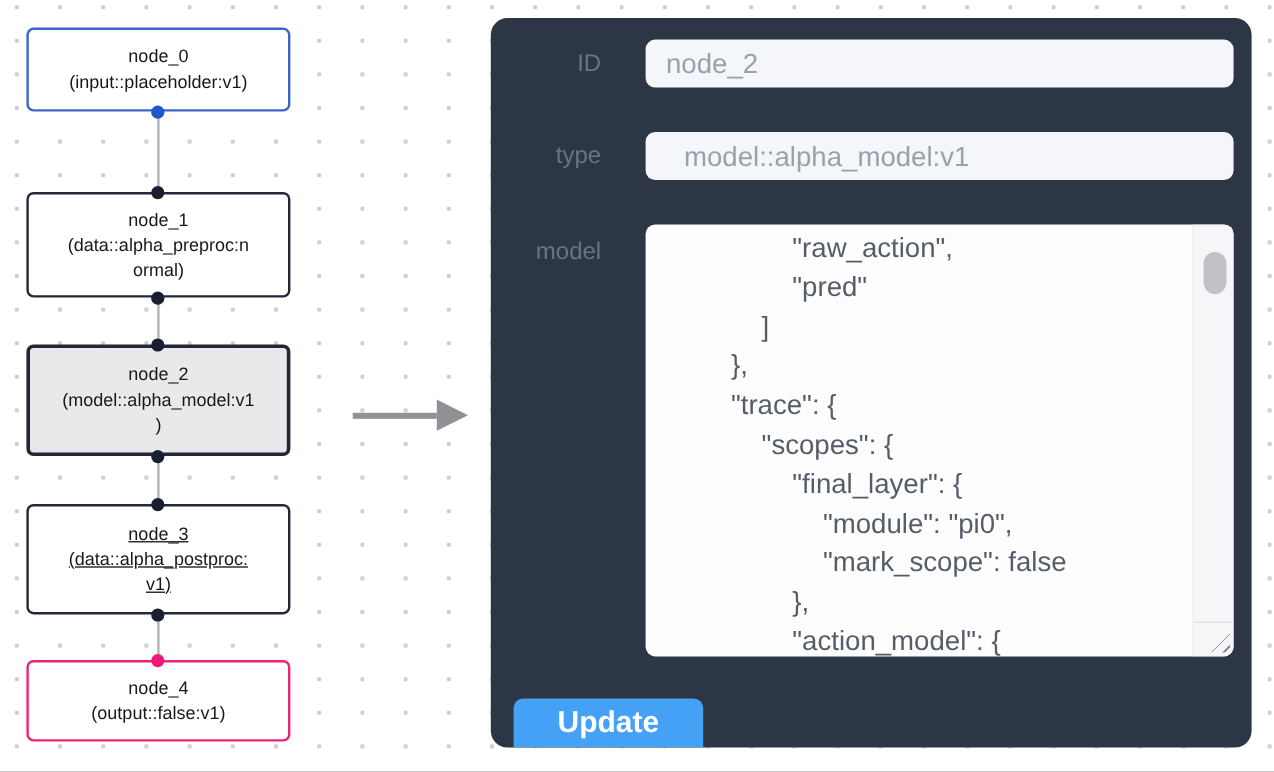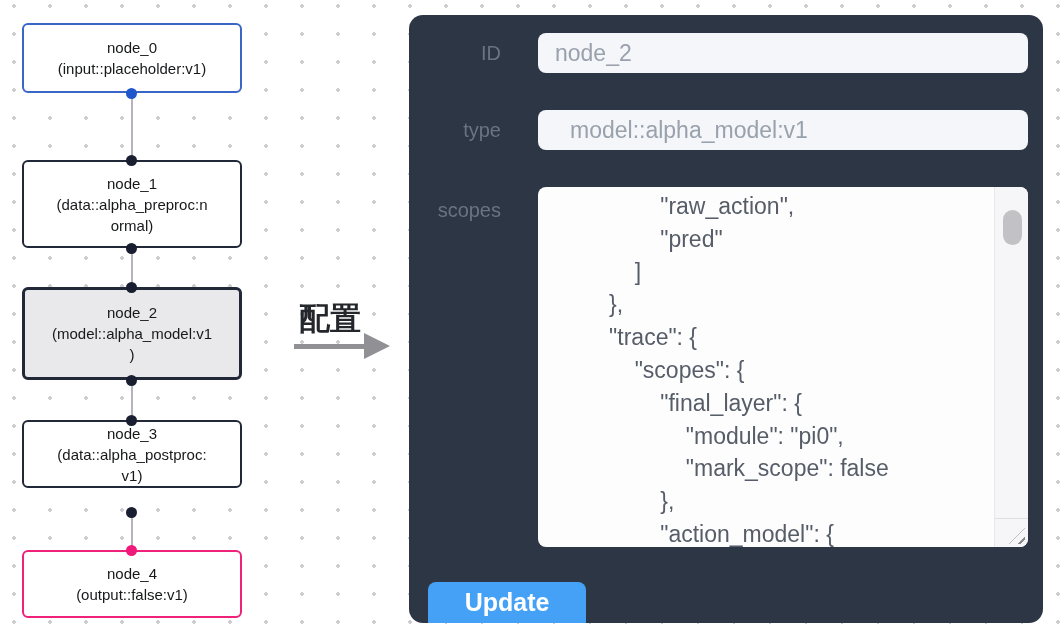--- a/index.html
+++ b/index.html
@@ -17,21 +17,21 @@
     display:flex; align-items:center; justify-content:center;
     text-align:center; cursor:pointer;
   }
   .node .lbl {
     font-size:15px; line-height:21px; color:#17181a; font-weight:500;
     white-space:pre-line; width:100%; padding:0 16px;
   }
   .n0 { top:23px;  height:70px; border-color:#3a66c8; }
   .n1 { top:160px; height:88px; }
   .n2 { top:287px; height:93px; border-width:3px; background:#e9e9eb; }
-  .n3 { top:420px; height:68px; }
+  .n3 { top:420px; height:92px;text-decoration:underline; }
   .n4 { top:550px; height:68px; border-color:#ee2278; }
   .handle {
     position:absolute; left:126px; width:11px; height:11px; border-radius:50%;
     background:#191f30; cursor:crosshair; z-index:3;
   }
   .edge {
     position:absolute; left:131px; width:2px; background:#b4b4ba; z-index:1;
   }
   
   .transition-label {
@@ -130,33 +130,32 @@
 
   <div class="handle" style="top:88px;  background:#2256cb;"></div>
   <div class="handle" style="top:155px;"></div>
   <div class="handle" style="top:243px;"></div>
   <div class="handle" style="top:282px;"></div>
   <div class="handle" style="top:375px;"></div>
   <div class="handle" style="top:415px;"></div>
   <div class="handle" style="top:507px;"></div>
   <div class="handle" style="top:545px; background:#f01879;"></div>
 
-  <div class="transition-label">配置</div>
   <div class="arrow-shaft"></div>
   <div class="arrow-head"></div>
 
   <div class="panel">
 
     <div class="f-label lab-id">ID</div>
     <input class="f-input in-id" type="text" value="node_2" style="">
 
     <div class="f-label lab-type">type</div>
     <input class="f-input in-type" type="text" value="model::alpha_model:v1" style="">
 
-    <div class="f-label lab-config">scopes</div>
+    <div class="f-label lab-config">model</div>
     <div class="config-box">
       <div class="config-text">                "raw_action",
                 "pred"
             ]
         },
         "trace": {
             "scopes": {
                 "final_layer": {
                     "module": "pi0",
                     "mark_scope": false

